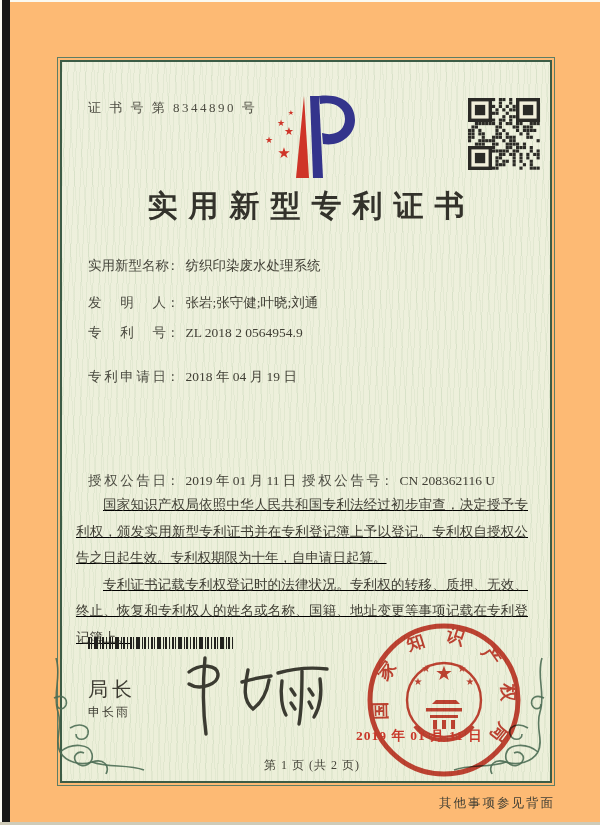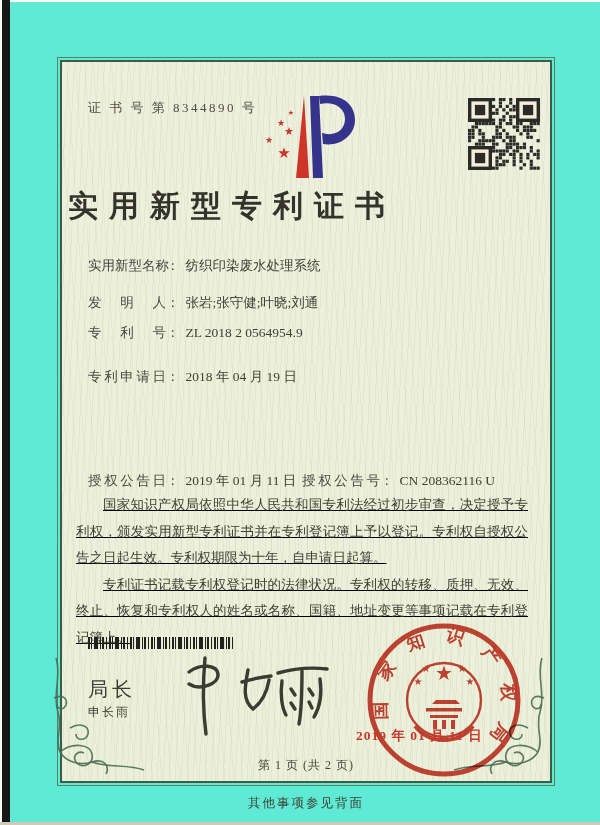--- a/index.html
+++ b/index.html
@@ -1,18 +1,18 @@
 <!DOCTYPE html>
 <html style="--seal-red: #c8382a; --logo-blue: #34348c; --logo-red: #cf3428;"><head>
 <meta charset="utf-8">
 <style>
   html,body{margin:0;padding:0;background:#6b6b66;}
   .page{
     position:relative;width:600px;height:825px;overflow:hidden;
-    background:#5eead4;
+    background:#fdba74;
     font-family:"Liberation Serif","DejaVu Serif",serif;
   }
   .abs{position:absolute;}
   
   .edge-white{left:0;top:0;width:3px;height:100%;background:#fbfaf3;}
   .edge-black{left:2px;top:0;width:8px;height:100%;background:#171717;}
   .edge-top{left:0;top:0;width:100%;height:2px;background:#fbfaf2;}
   .edge-bottom{left:0;bottom:0;width:100%;height:3px;background:#cfcbb8;}
   
   .frame{left:57px;top:57px;width:498px;height:729px;border:1px solid #5d7d65;padding:2px;box-sizing:border-box;z-index:1;}
@@ -23,21 +23,21 @@
       repeating-linear-gradient(86deg, rgba(110,155,105,.08) 0 1px, rgba(0,0,0,0) 1px 9px),
       linear-gradient(#eef0dd,#ecefd9);
   }
   .flourish{left:46px;top:658px;width:115px;height:125px;z-index:2;}
   .flourish.right{left:auto;right:48px;transform:scaleX(-1);}
   .flourish path{fill:none;stroke:#4c6d54;stroke-width:1.6;opacity:.9;}
   
   .cert-no{left:88px;top:99px;font-size:13px;letter-spacing:2.5px;color:#4e4d43;z-index:3;}
   .logo{left:242px;top:90px;width:120px;height:95px;z-index:3;}
   .qr{left:468px;top:98px;width:72px;height:72px;z-index:3;}
-  .title{left:57px;top:186px;width:498px;text-align:left;font-size:30px;font-weight:bold;
+  .title{left:57px;top:186px;width:498px;text-align:center;font-size:30px;font-weight:bold;
          letter-spacing:11px;text-indent:11px;color:#33322b;z-index:3;}
   
   .row{left:88px;font-size:13.5px;color:#44443a;z-index:3;white-space:nowrap;}
   .flabel{display:inline-block;width:78px;text-align:justify;text-align-last:justify;color:#4a4a40;}
   .colon{color:#4a4a40;}
   .fvalue{margin-left:6px;white-space:pre;color:#403f35;}
   .pair2{position:absolute;left:214px;top:0;white-space:nowrap;}
   
   .paras{left:76px;top:492px;width:452px;z-index:3;text-decoration:underline;}
   .paras p{margin:0;font-size:13.5px;line-height:26.5px;text-indent:2em;text-align:justify;color:#403f35;}
@@ -48,22 +48,22 @@
       repeating-linear-gradient(90deg,#22221e 0 2px,rgba(0,0,0,0) 2px 7px);
   }
   .director-title{left:88px;top:676px;font-size:20px;letter-spacing:4px;color:#3e3d33;z-index:3;}
   .director-name{left:88px;top:704px;font-size:12px;letter-spacing:2px;color:#3e3d33;z-index:3;}
   .signature{left:172px;top:650px;width:175px;height:95px;z-index:4;}
   .signature path{fill:none;stroke:#3b3b31;stroke-width:3.4;stroke-linecap:round;}
   .seal{left:360px;top:616px;width:168px;height:168px;z-index:3;mix-blend-mode:multiply;opacity:.93;}
   .seal .red{fill:var(--seal-red);}
   .seal text{font-family:"Liberation Serif","DejaVu Serif",serif;}
   .seal-date{left:356px;top:727px;font-size:13.5px;letter-spacing:1px;color:var(--seal-red);z-index:4;font-weight:bold;}
-  .page-num{left:57px;top:757px;width:498px;text-align:center;font-size:12px;letter-spacing:1px;color:#45443a;z-index:3;}
-  .back-note{left:57px;top:795px;width:498px;text-align:center;font-size:12.5px;letter-spacing:2px;color:#3f3e34;z-index:3;}
+  .page-num{left:63px;top:757px;width:498px;text-align:center;font-size:12px;letter-spacing:1px;color:#45443a;z-index:3;}
+  .back-note{left:57px;top:795px;width:498px;text-align:right;font-size:12.5px;letter-spacing:2px;color:#3f3e34;z-index:3;}
 </style>
 </head>
 <body>
 
 <div class="page">
 
   <div class="abs edge-top"></div>
   <div class="abs edge-white"></div>
   <div class="abs edge-black"></div>
   <div class="abs edge-bottom"></div>

